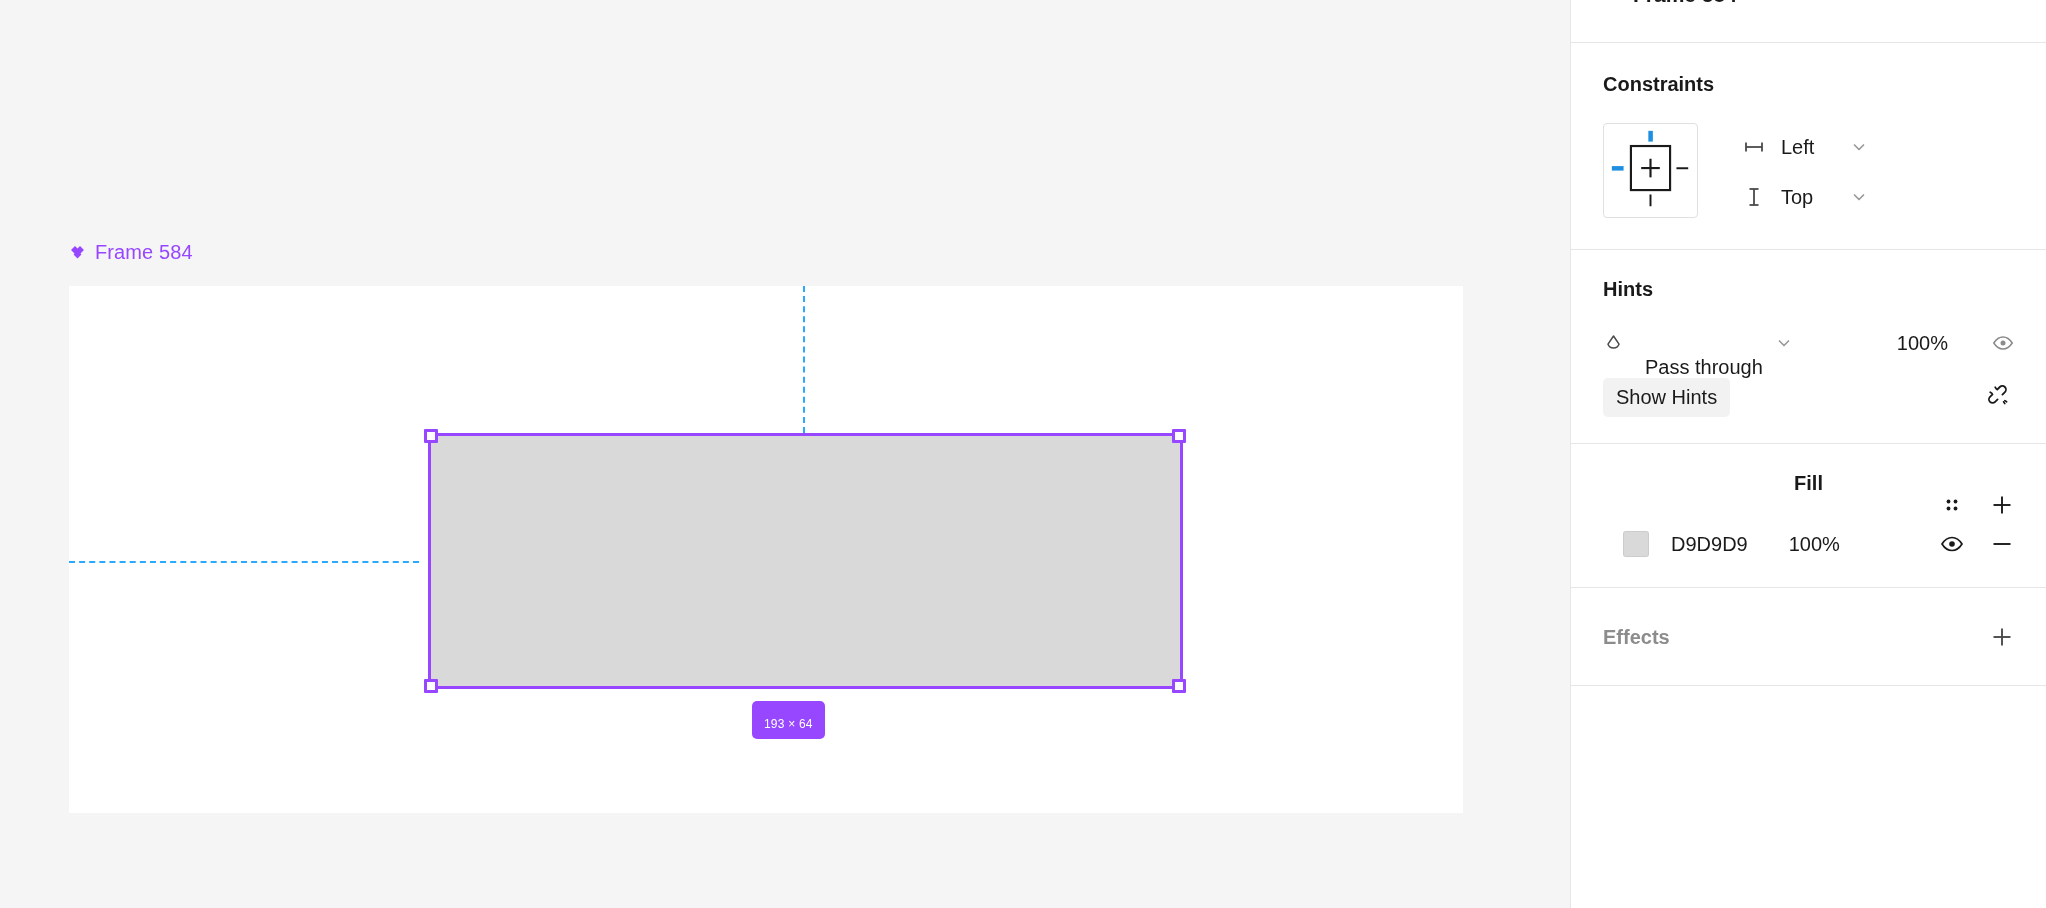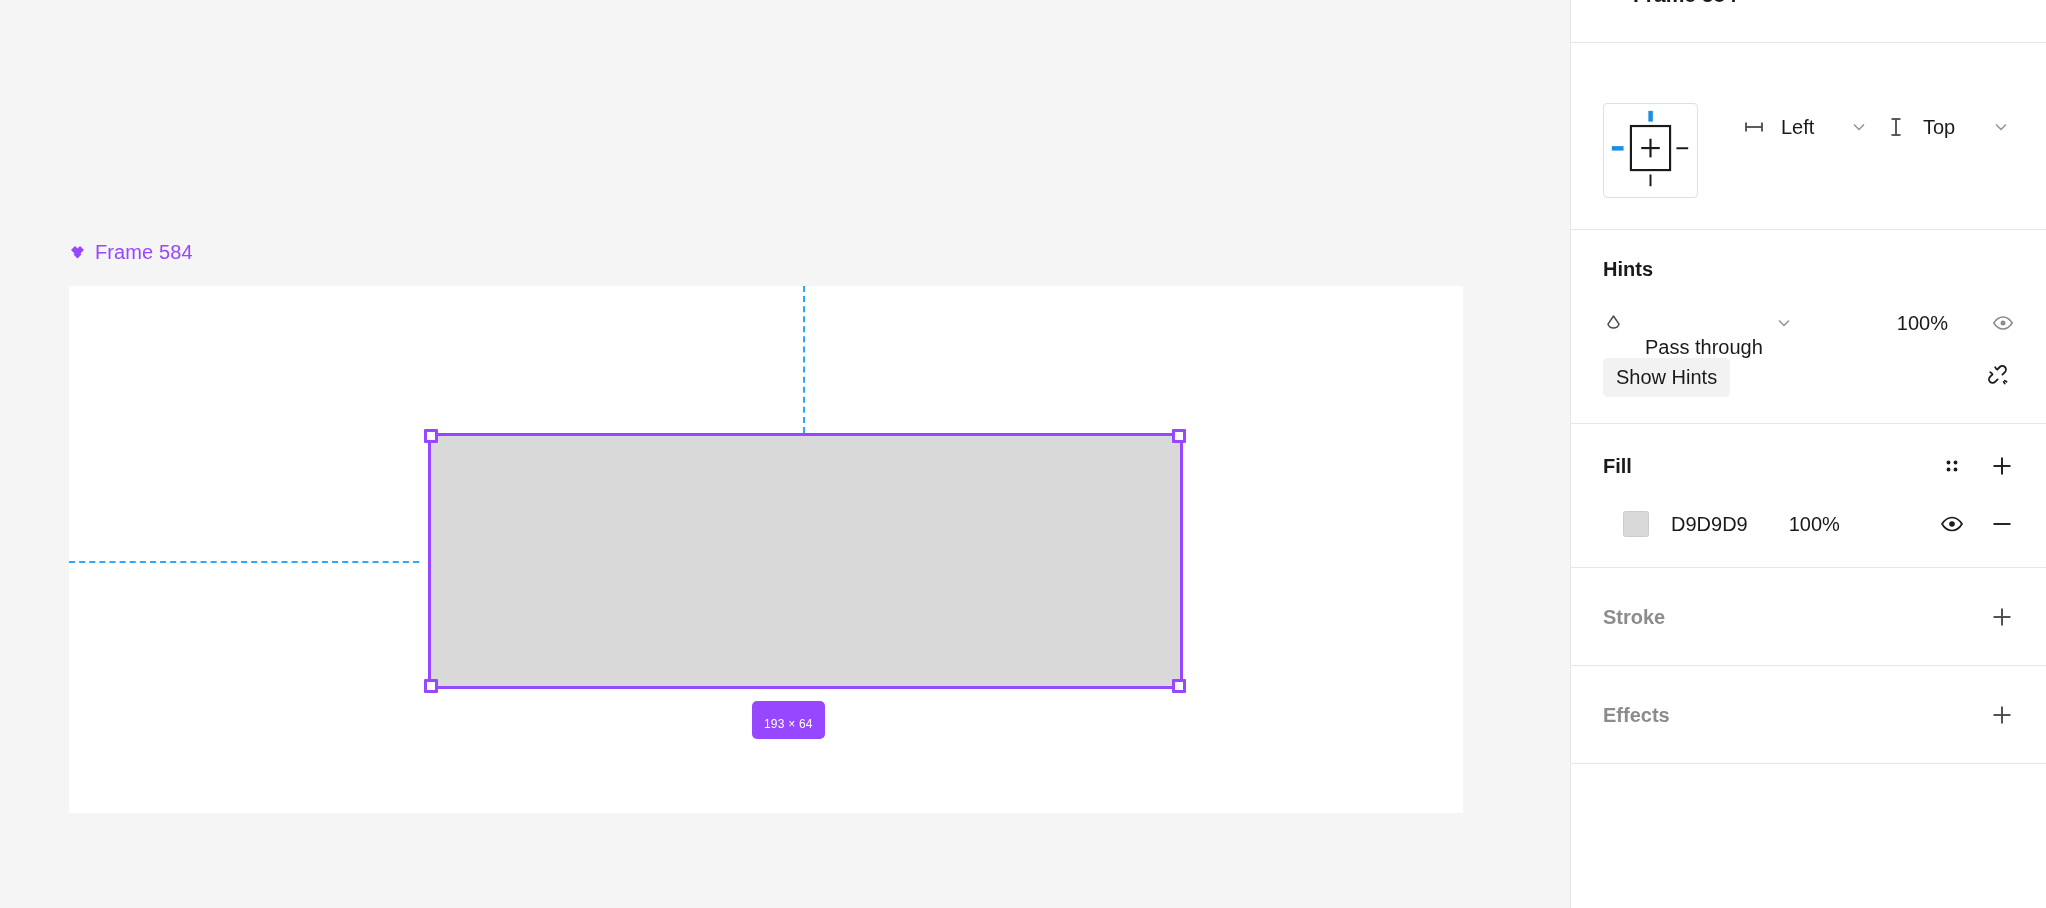--- a/index.html
+++ b/index.html
@@ -170,21 +170,21 @@
     width: 95px;
     height: 95px;
     border: 1px solid #e0e0e0;
     border-radius: 4px;
     position: relative;
     flex: 0 0 95px;
     background: #fff;
   }
   .constraint-fields {
     display: flex;
-    flex-direction: row;
+    flex-direction: column;
     gap: 18px;
     padding-top: 8px;
   }
   .constraint-row {
     display: flex;
     align-items: center;
     gap: 16px;
     height: 32px;
   }
   .constraint-row .cicon { width: 22px; height: 22px; display: block; flex: 0 0 22px; }
@@ -244,20 +244,21 @@
     width: 28px; height: 28px; display: block;
     margin-left: auto;
   }
 
   
   .sec-fill { padding-top: 29px; padding-bottom: 28px; }
   .sec-head {
     display: flex;
     align-items: center;
     height: 26px;
+    flex-direction: column;
   }
   .sec-head .head-actions {
     margin-left: auto;
     display: flex;
     align-items: center;
     gap: 26px;
   }
   .icon-btn { width: 24px; height: 24px; display: block; cursor: pointer; }
 
   .fill-row {
@@ -339,20 +340,21 @@
         <span class="caret-icon">
           <svg viewBox="0 0 16 16" width="16" height="16" aria-hidden="true">
             <path d="M3 5.5 L8 11 L13 5.5" fill="none" stroke="#1a1a1a" stroke-width="2.4" stroke-linecap="round" stroke-linejoin="round"></path>
           </svg>
         </span>
         <span class="sel-name">Frame 584</span>
       </div>
     </div>
 
     <div class="panel-section sec-constraints">
+      <div class="sec-title">Constraints</div>
 
       <div class="constraints-body">
 
         <div class="constraint-widget">
           <svg viewBox="0 0 95 95" width="93" height="93" aria-hidden="true" style="display:block">
 
             <rect x="27.5" y="22.5" width="40" height="45" fill="none" stroke="#1a1a1a" stroke-width="2.2"></rect>
 
             <line x1="38" y1="45" x2="57" y2="45" stroke="#1a1a1a" stroke-width="2.2"></line>
             <line x1="47.5" y1="35.5" x2="47.5" y2="54.5" stroke="#1a1a1a" stroke-width="2.2"></line>
@@ -478,29 +480,20 @@
           </span>
           <span class="icon-btn">
             <svg viewBox="0 0 24 24" width="24" height="24" aria-hidden="true">
               <line x1="3.5" y1="12" x2="20.5" y2="12" stroke="#1a1a1a" stroke-width="1.9"></line>
             </svg>
           </span>
         </span>
       </div>
     </div>
 
-    <div class="panel-section sec-simple">
-      <span class="sec-title muted">Stroke</span>
-      <span class="plus-wrap icon-btn">
-        <svg viewBox="0 0 24 24" width="24" height="24" aria-hidden="true">
-          <line x1="12" y1="3.5" x2="12" y2="20.5" stroke="#4a4a4a" stroke-width="1.9"></line>
-          <line x1="3.5" y1="12" x2="20.5" y2="12" stroke="#4a4a4a" stroke-width="1.9"></line>
-        </svg>
-      </span>
-    </div>
 
     <div class="panel-section sec-simple">
       <span class="sec-title muted">Effects</span>
       <span class="plus-wrap icon-btn">
         <svg viewBox="0 0 24 24" width="24" height="24" aria-hidden="true">
           <line x1="12" y1="3.5" x2="12" y2="20.5" stroke="#4a4a4a" stroke-width="1.9"></line>
           <line x1="3.5" y1="12" x2="20.5" y2="12" stroke="#4a4a4a" stroke-width="1.9"></line>
         </svg>
       </span>
     </div>

